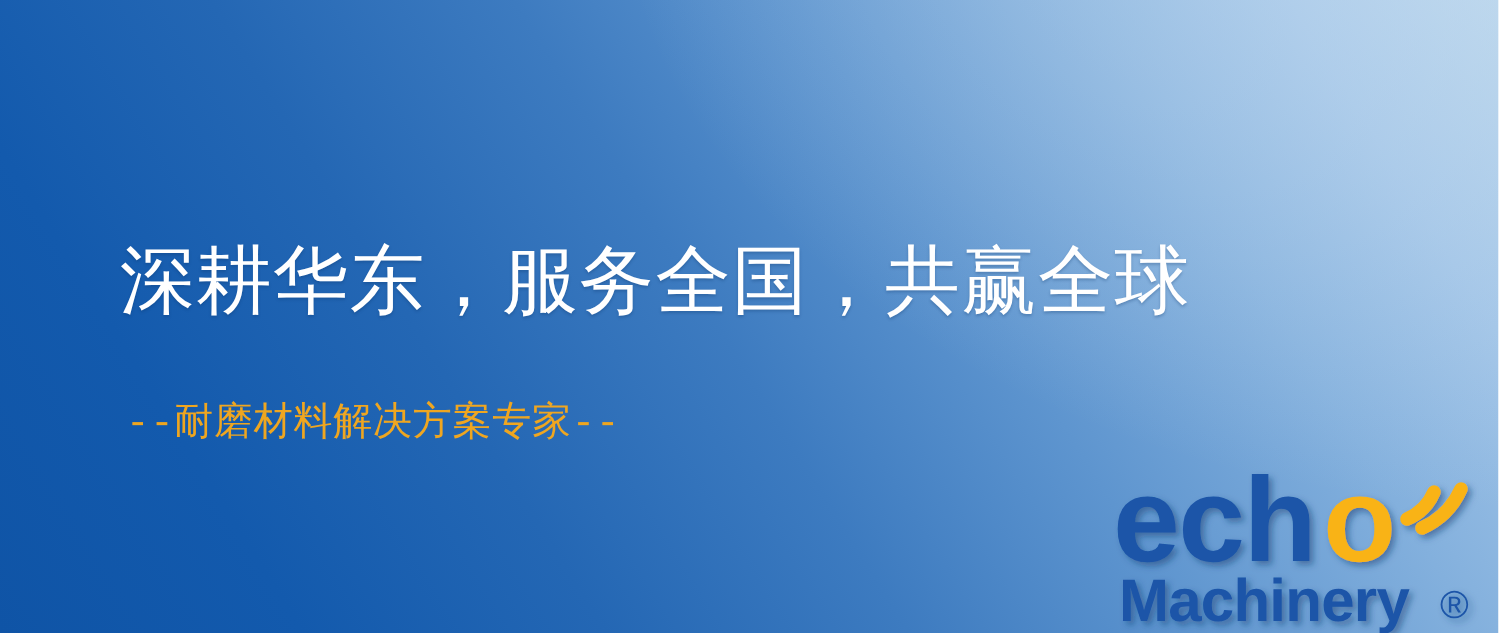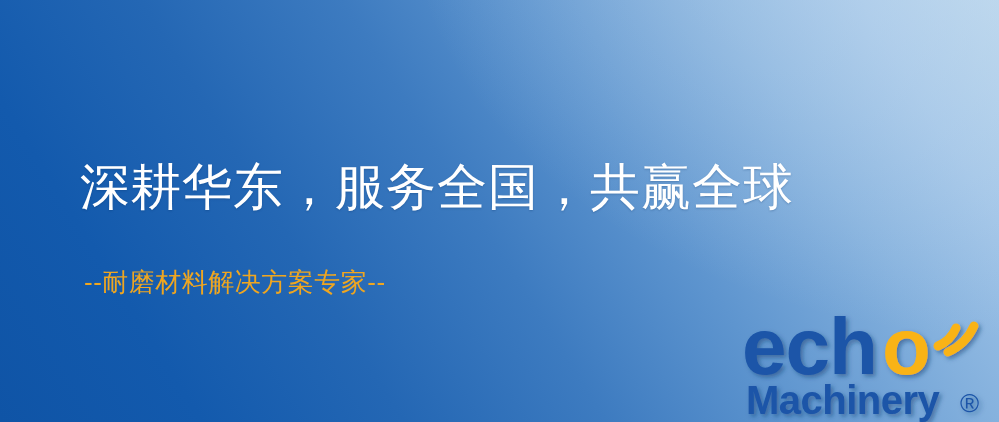--- a/index.html
+++ b/index.html
@@ -56,21 +56,21 @@
     text-shadow: 0 1px 2px rgba(10,50,100,0.28);
     z-index: 3;
   }
 
   
   .subtitle {
     position: absolute;
     left: 84px;
     top: 266px;
     margin: 0;
-    font-family: Liberation Sans, sans-serif;
+    font-family: Liberation Mono, monospace;
     font-size: 26px;
     line-height: 32px;
     font-weight: 400;
     color: #efa620;
     letter-spacing: 0.5px;
     white-space: nowrap;
     z-index: 3;
     text-align: right;
   }
 

